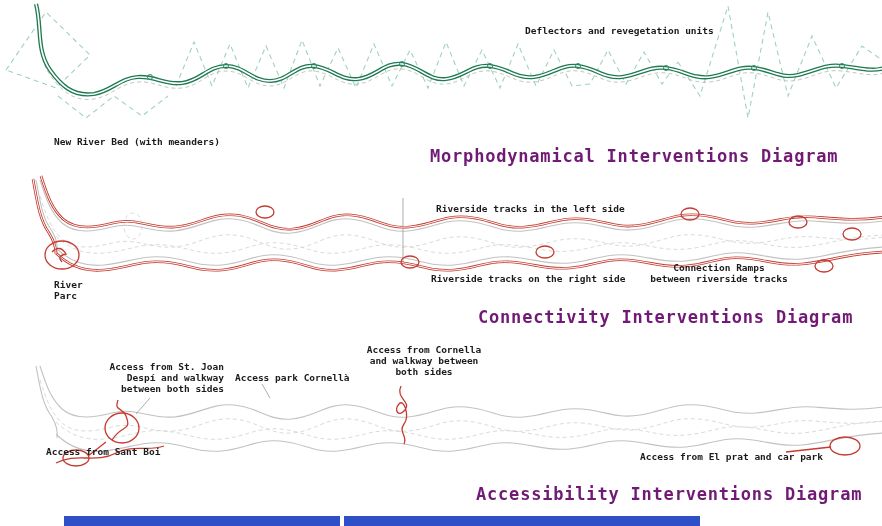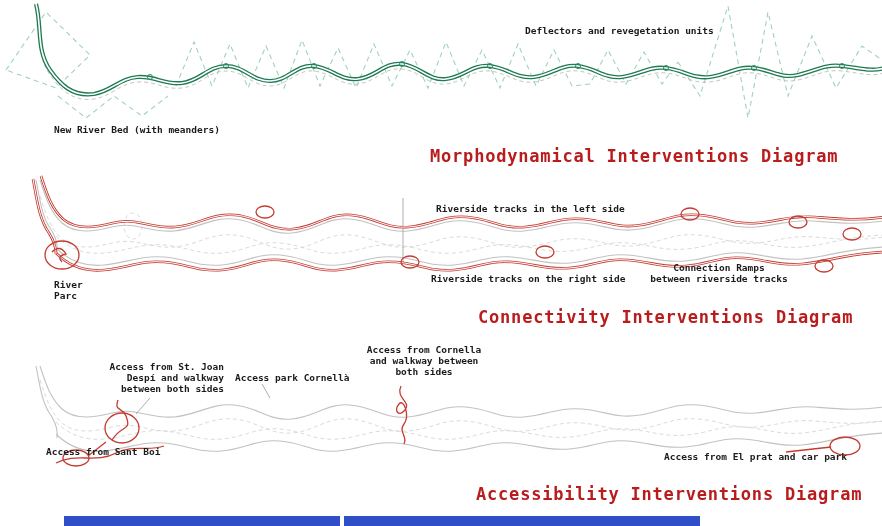--- a/index.html
+++ b/index.html
@@ -2,21 +2,21 @@
 <html><head>
 <meta charset="utf-8">
 <style>
   html,body{margin:0;padding:0;background:#fff;}
   .canvas{position:relative;width:882px;height:526px;background:#ffffff;overflow:hidden;
           font-family:"DejaVu Sans Mono",monospace;}
   svg{position:absolute;left:0;top:0;}
   .lbl{position:absolute;font:bold 9.5px "DejaVu Sans Mono",monospace;color:#1b1b1b;
        white-space:pre-line;line-height:11px;letter-spacing:0;padding-left:12px;}
   .center{text-align:center;}
-  .title{position:absolute;font:bold 17px "DejaVu Sans Mono",monospace;color:#b91c1c;
+  .title{position:absolute;font:bold 17px "DejaVu Sans Mono",monospace;color:#701a75;
          letter-spacing:0.8px;white-space:nowrap;text-align:center;}
   
   .green-main{stroke:#1e7a52;fill:none;stroke-width:4.2;}
   .green-core{stroke:#ffffff;fill:none;stroke-width:1.6;}
   .green-thin{stroke:#2e8b63;fill:none;stroke-width:1;}
   .teal-dash{stroke:#9fd2bf;fill:none;stroke-width:1.1;stroke-dasharray:5 4;}
   .gray-dash{stroke:#b5b5b5;fill:none;stroke-width:0.8;stroke-dasharray:4 3;}
   .gray{stroke:#c2c2c2;fill:none;stroke-width:1.1;}
   .faint-dash{stroke:#d0d0d0;fill:none;stroke-width:0.8;stroke-dasharray:4 3;}
   .red2{stroke:#c43b31;fill:none;stroke-width:2.6;}
@@ -106,37 +106,37 @@
         <ellipse class="redline" cx="76" cy="458" rx="13" ry="8"></ellipse>
         <path class="redline" d="M56,463 C76,452 96,464 116,453 C134,444 148,452 164,446"></path>
         <path class="redline" d="M401,386 C395,398 412,402 405,410 C398,418 394,410 399,404 C404,398 410,416 404,424 C398,432 408,436 404,444"></path>
         <ellipse class="redline" cx="845" cy="446" rx="15" ry="9"></ellipse>
         <path class="redline" d="M786,452 L831,447"></path>
       </g>
     </g>
   </svg>
 
   <div class="lbl" style="left:513px;top:25px;">Deflectors and revegetation units</div>
-  <div class="lbl" style="left:42px;top:124px;">New River Bed (with meanders)</div>
+  <div class="lbl" style="left:42px;top:136px;">New River Bed (with meanders)</div>
   <div class="title" style="left:430px;top:146px;">Morphodynamical Interventions Diagram</div>
 
   <div class="lbl" style="left:424px;top:203px;">Riverside tracks in the left side</div>
   <div class="lbl" style="left:419px;top:273px;">Riverside tracks on the right side</div>
   <div class="lbl center" style="left:637px;top:262px;width:140px;">Connection Ramps
 between riverside tracks</div>
   <div class="lbl" style="left:42px;top:279px;">River
 Parc</div>
   <div class="title" style="left:478px;top:307px;">Connectivity Interventions Diagram</div>
 
   <div class="lbl center" style="left:90px;top:361px;width:122px;text-align:right;">Access from St. Joan
 Despí and walkway
 between both sides</div>
   <div class="lbl" style="left:223px;top:372px;">Access park Cornellà</div>
   <div class="lbl center" style="left:352px;top:344px;width:120px;">Access from Cornella
 and walkway between
 both sides</div>
   <div class="lbl" style="left:34px;top:446px;">Access from Sant Boi</div>
-  <div class="lbl" style="left:652px;top:451px;">Access from El prat and car park</div>
+  <div class="lbl" style="left:628px;top:451px;">Access from El prat and car park</div>
   <div class="title" style="left:476px;top:484px;">Accessibility Interventions Diagram</div>
 
   <div class="bar" style="left:64px;width:276px;"></div>
   <div class="bar" style="left:344px;width:356px;"></div>
 </div>
 
 </body></html>

